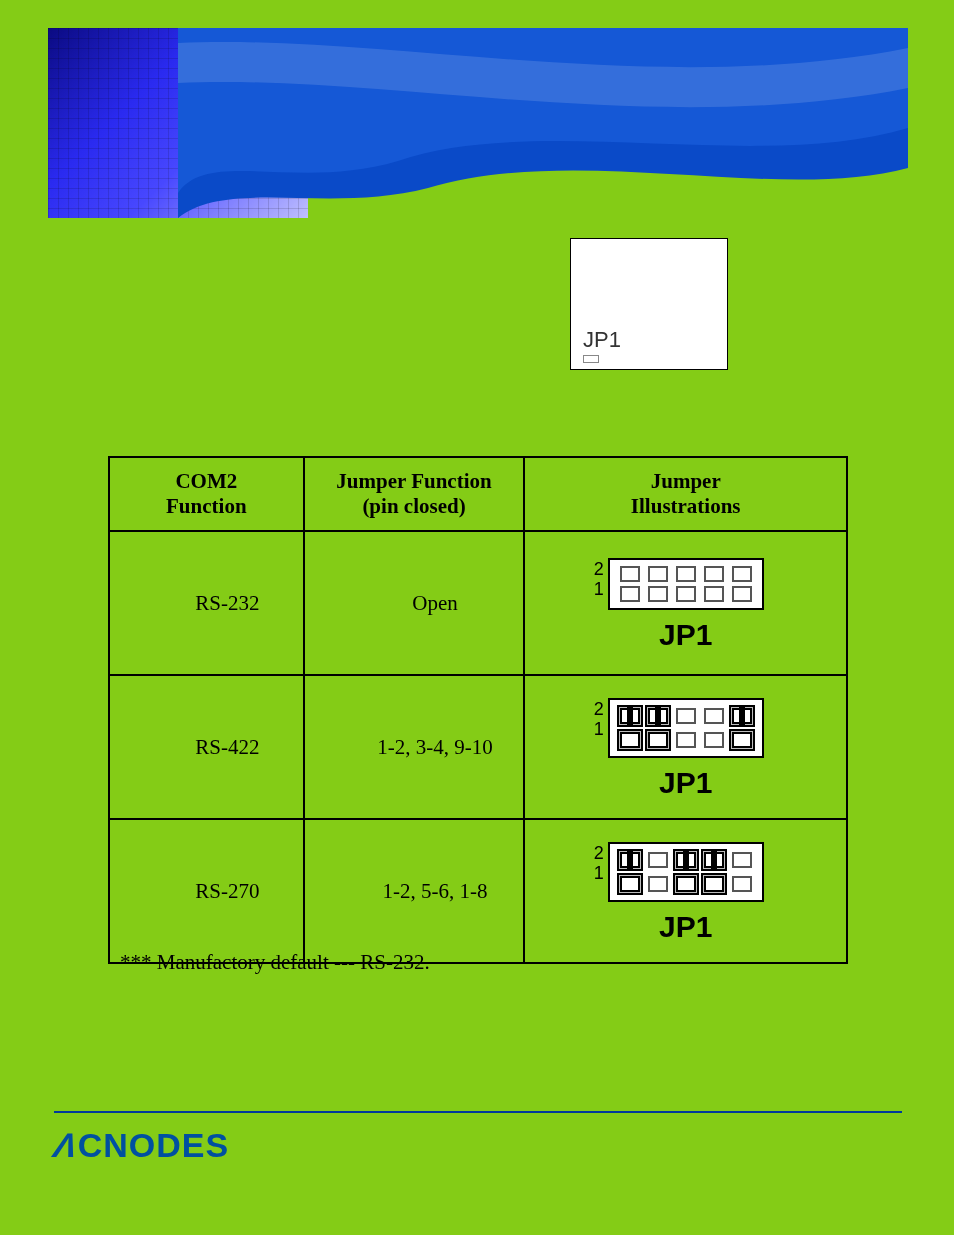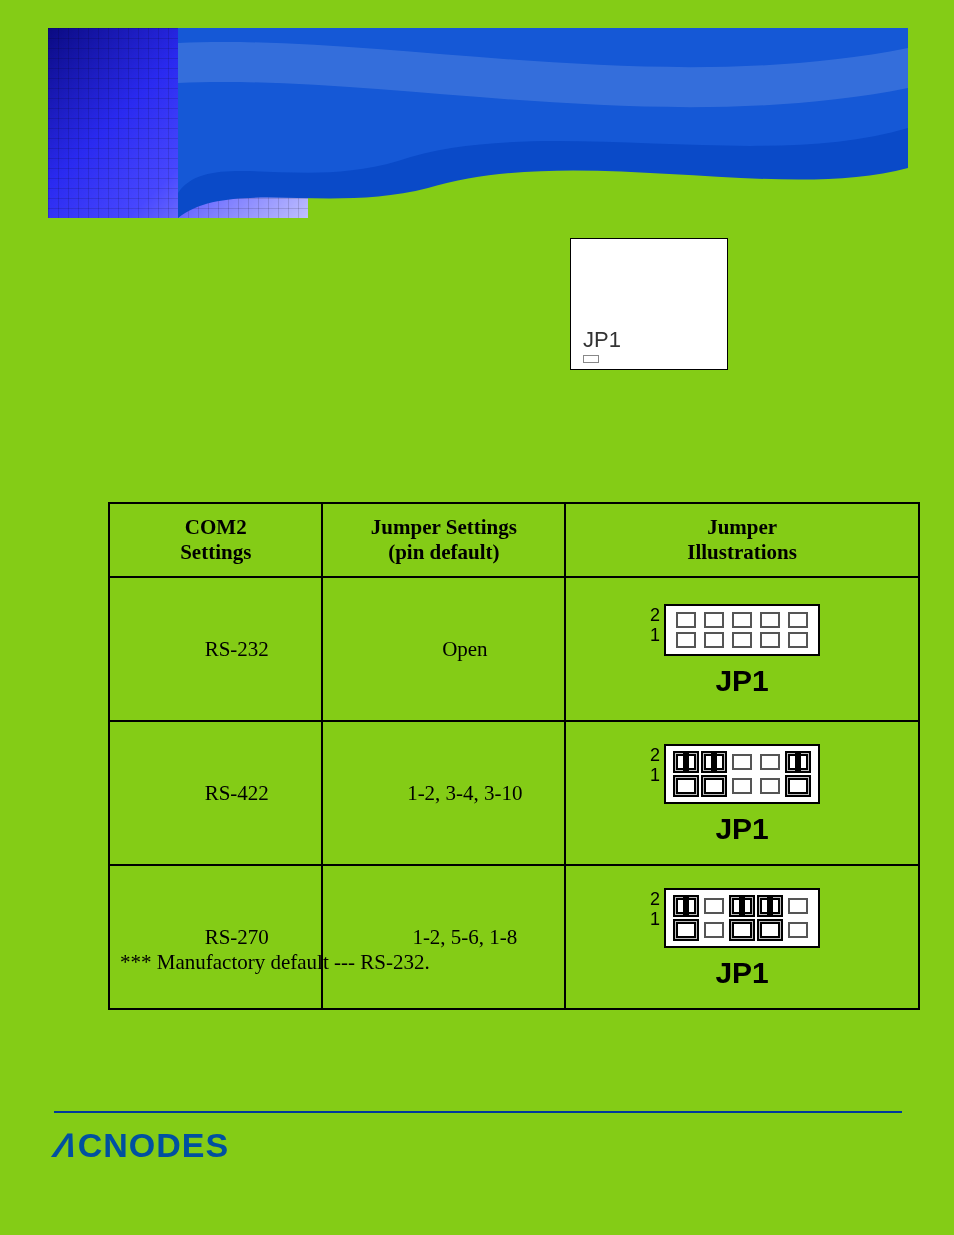--- a/index.html
+++ b/index.html
@@ -20,21 +20,21 @@
      linear-gradient(90deg,#00000022 1px,transparent 1px);background-size:10px 10px;}
   .swoosh{position:absolute;left:130px;top:0;right:0;bottom:0;}
   .swoosh svg{width:100%;height:100%;}
 
   
   .locator{position:absolute;left:570px;top:238px;width:156px;height:130px;border:1px solid #000;background:#fff;}
   .locator .lbl{position:absolute;left:12px;bottom:16px;font-family:Arial,Helvetica,sans-serif;font-size:22px;color:#333;}
   .locator .tiny{position:absolute;left:12px;bottom:6px;width:14px;height:6px;border:1px solid #888;background:#fff;}
 
   
-  .tbl{position:absolute;left:108px;top:456px;width:812px;border-collapse:collapse;margin-top:46px;}
+  .tbl{position:absolute;left:108px;top:456px;width:740px;border-collapse:collapse;}
   .tbl th,.tbl td{border:2px solid #000;text-align:center;padding:8px 6px;font-size:21px;}
   .tbl th{font-weight:bold;height:56px;}
   .tbl td.c1,.tbl td.c2{height:126px;padding-left:48px;}
   .tbl td.c3{height:126px;}
 
   .footnote{position:absolute;left:120px;top:950px;font-size:21px;text-align:right;}
 
   
   .jp{display:inline-block;position:relative;margin-top:4px;}
   .jp .numcol{position:absolute;left:-18px;top:1px;font-family:Arial,Helvetica,sans-serif;font-size:18px;line-height:20px;text-align:right;width:14px;}
@@ -73,25 +73,25 @@
   <div class="locator">
     <div class="lbl">JP1</div>
     <div class="tiny"></div>
   </div>
 
   <table class="tbl">
     <tbody>
         <tr>
       <th style="width:190px">
         <span>COM2</span><br>
-        <span>Settings</span>
+        <span>Function</span>
       </th>
       <th style="width:218px">
-        <span>Jumper Settings</span><br>
-        <span>(pin default)</span>
+        <span>Jumper Function</span><br>
+        <span>(pin closed)</span>
       </th>
       <th style="width:324px">
         <span>Jumper</span><br>
         <span>Illustrations</span>
       </th>
     </tr>
 
     <tr>
       <td class="c1">RS-232</td>
       <td class="c2">Open</td>
@@ -141,21 +141,21 @@
             </tbody>
                 </table>
           </div>
           <div class="lblbig">JP1</div>
         </div>
       </td>
     </tr>
 
     <tr>
       <td class="c1">RS-422</td>
-      <td class="c2">1-2, 3-4, 3-10</td>
+      <td class="c2">1-2, 3-4, 9-10</td>
       <td class="c3">
         <div class="jp">
           <div class="numcol">
             <div>2</div>
             <div>1</div>
           </div>
           <div class="frame">
             <table class="pins">
               <tbody>
                     <tr>

